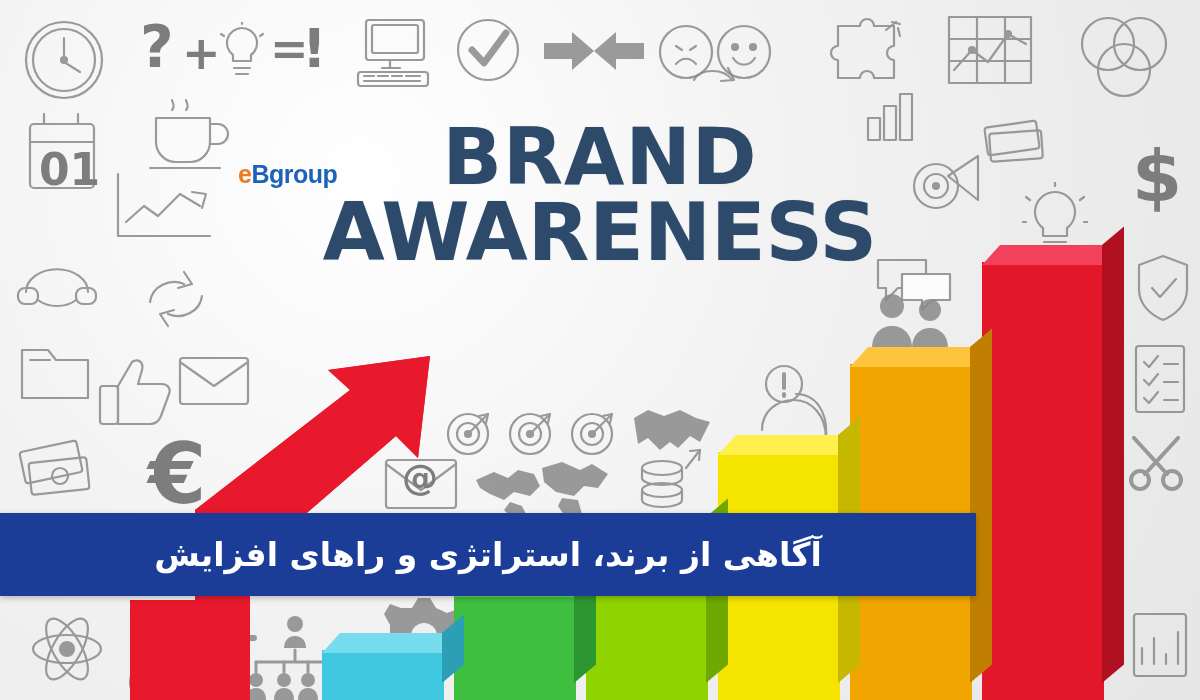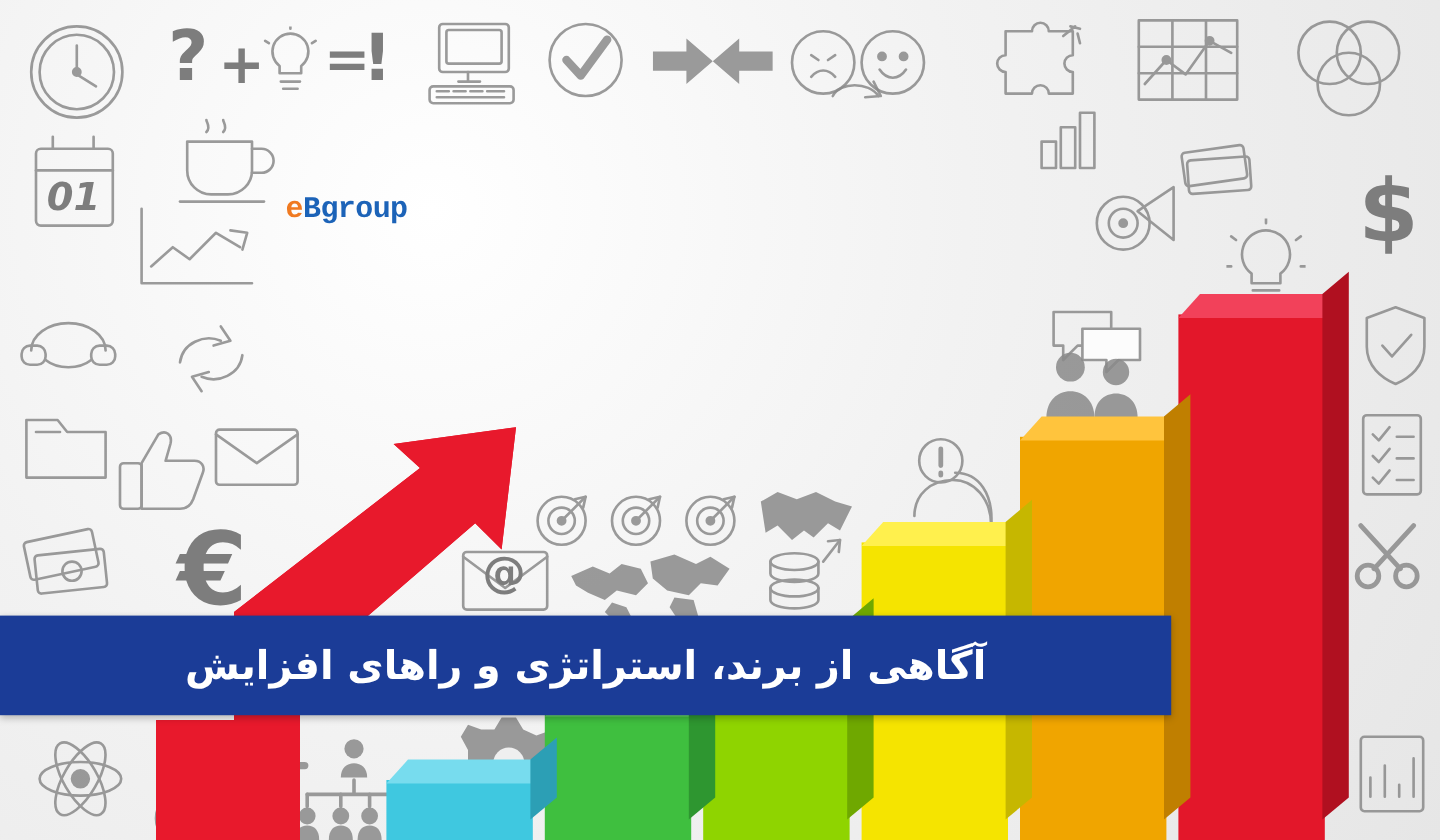--- a/index.html
+++ b/index.html
@@ -45,21 +45,21 @@
     font-size:78px;
     line-height:.96;
     letter-spacing:1px;
     text-shadow:0 0 1px rgba(45,74,107,.35);
   }
   #headline .l2{display:block;font-size:80px;letter-spacing:0px;}
 
   
   #logo{
     position:absolute;left:238px;top:160px;
-    font-family:Liberation Mono, monospace;
+    font-family:Liberation Sans, sans-serif;
     font-weight:700;font-size:25px;letter-spacing:-.5px;
   }
   #logo .e{color:#f07a21;}
   #logo .b{color:#1c63b8;}
   #logo .g{color:#1c63b8;}
 
   
   .bar{position:absolute;}
   .bar .face{position:absolute;left:0;top:0;width:100%;height:100%;}
   .bar .top{position:absolute;left:0;top:-17px;width:100%;height:20px;
@@ -161,21 +161,21 @@
     <circle cx="40" cy="30" r="26"></circle>
       <circle cx="72" cy="30" r="26"></circle>
       <circle cx="56" cy="56" r="26"></circle>
   </svg>
 
   <svg class="doodle" style="left:24px;top:110px;" width="76" height="86" viewBox="0 0 76 86">
     <rect x="6" y="14" width="64" height="64" rx="4"></rect>
     <path d="M6 32h64"></path>
       <path d="M20 14V4M54 14V4"></path>
   </svg>
-  <div class="glyph" style="left:39px;top:148px;font-size:32px;font-style:italic;">01</div>
+  <div class="glyph" style="left:39px;top:148px;font-size:44px;">01</div>
 
   <svg class="doodle" style="left:146px;top:98px;" width="88" height="74" viewBox="0 0 88 74">
     <path d="M10 20h54v24a20 20 0 0 1-20 20H30a20 20 0 0 1-20-20z"></path>
     <path d="M64 26h8a10 10 0 0 1 0 20h-8"></path>
     <path d="M4 70h70"></path>
     <path d="M26 12c4-4 0-8 0-10M40 12c4-4 0-8 0-10"></path>
   </svg>
 
   <svg class="doodle" style="left:108px;top:170px;" width="108" height="76" viewBox="0 0 108 76">
     <path d="M10 4v62h92"></path>
@@ -406,18 +406,22 @@
 
   <svg id="arrow" viewBox="0 0 340 350">
     <path d="M30 350 L30 250 L95 250 L95 160 L250 40 L228 20 L330 6 L318 108 L296 86 L150 212 L150 350 Z" fill="#e8192c"></path>
     <path d="M95 250 L95 160 L250 40 L228 20 L330 6 L318 108 L296 86 L150 212 Z" fill="#e8192c"></path>
   </svg>
 
   <div id="logo">
     <span class="e">e</span><span class="b">B</span><span class="g">group</span>
   </div>
 
+  <div id="headline">
+    <span>BRAND</span>
+    <span class="l2">AWARENESS</span>
+  </div>
 
   <div id="band">
     <div class="txt">آگاهی از برند، استراتژی و راهای افزایش</div>
   </div>
 
 </div>
 
 </body></html>

